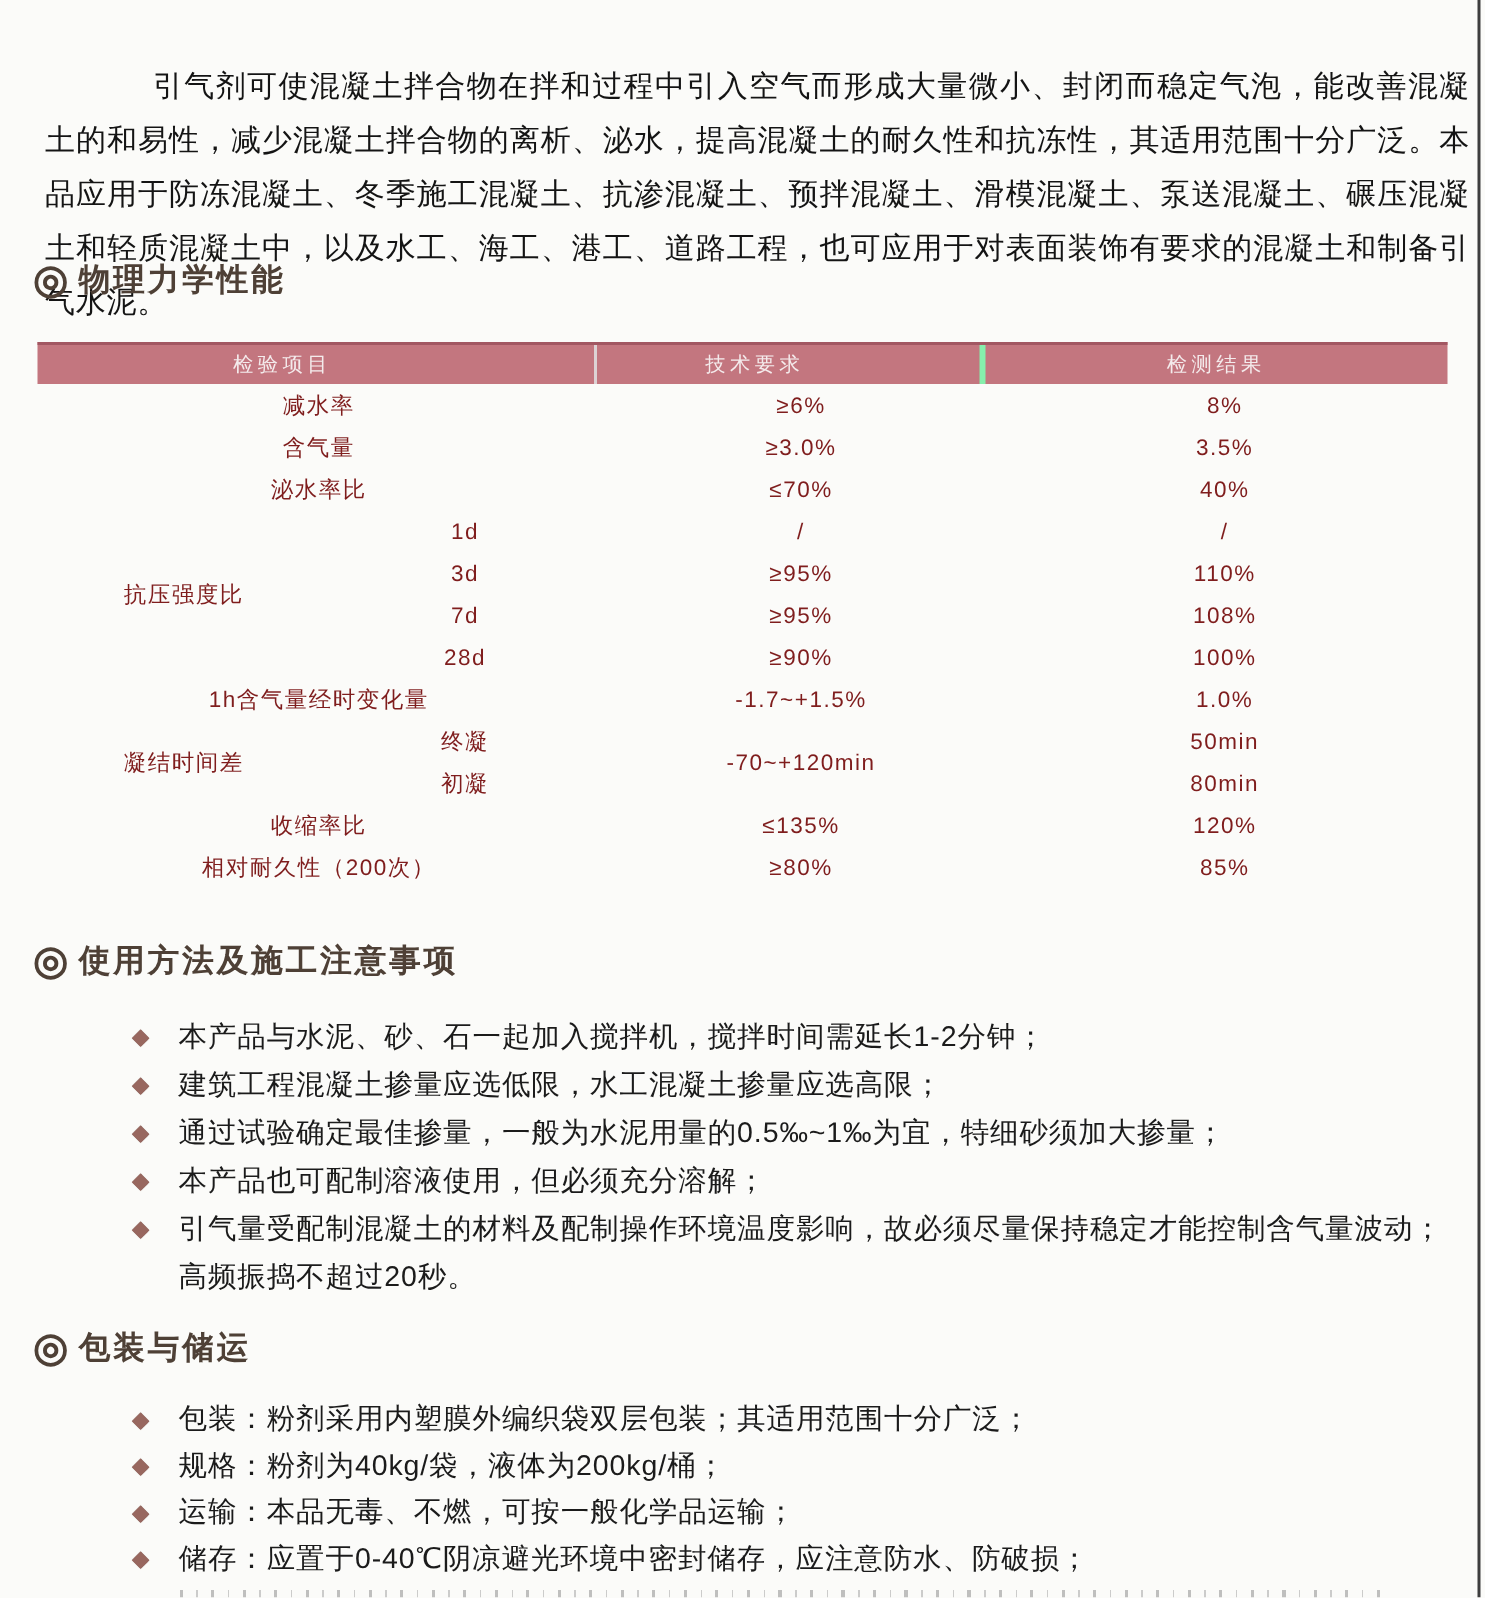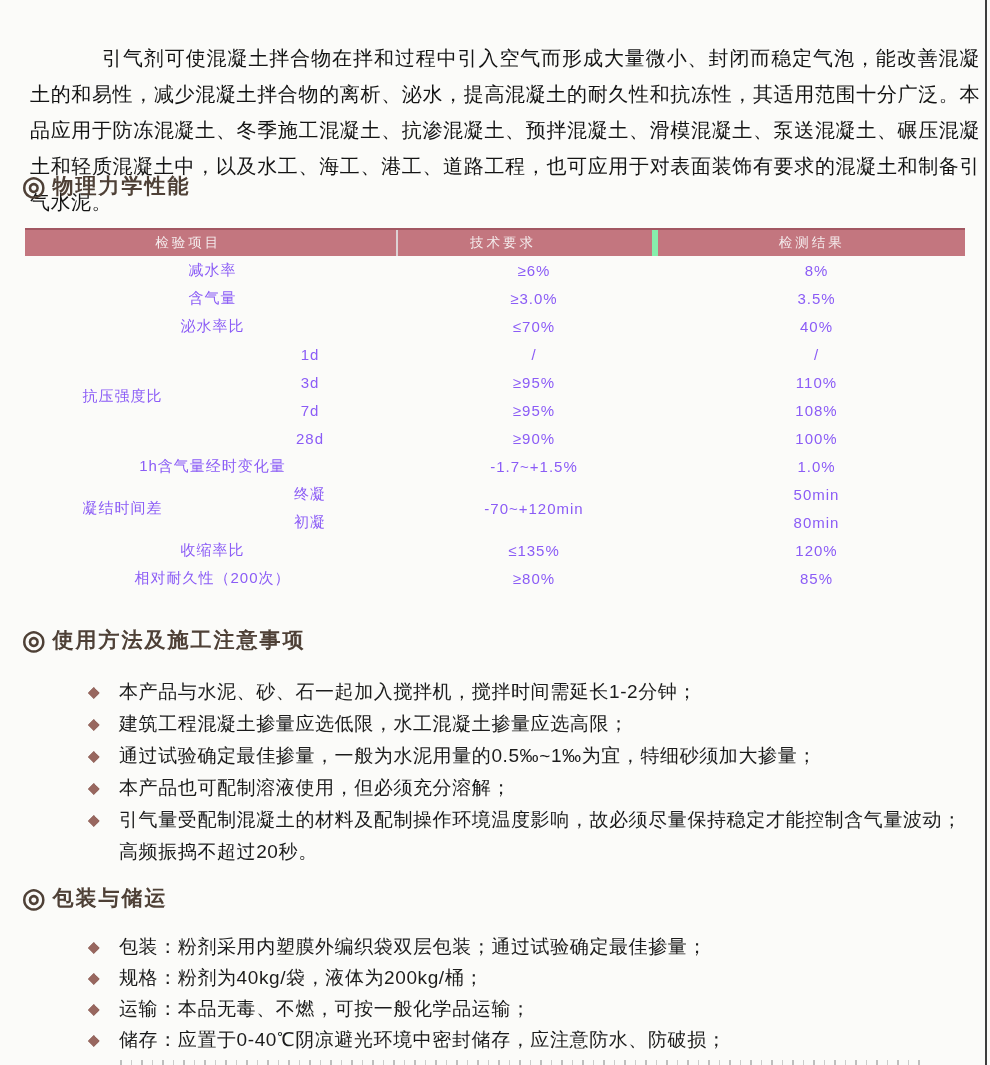--- a/index.html
+++ b/index.html
@@ -27,22 +27,22 @@
   #head-usage    { top:626px; }
   #head-packing  { top:884px; }
 
   
   .ptable { position:absolute; left:25px; top:228px; width:940px; }
   .thead { display:flex; height:26px; background:#c3767f; border-top:2px solid #a25762;gap:44px; }
   .th { display:flex; align-items:center; justify-content:center;
         color:#f4ebec; font-size:13.5px; letter-spacing:3px; box-sizing:border-box; }
   .th1 { width:375px; }
   .th2 { width:244px; border-left:2px solid #ddd2d4; }
-  .th3 { width:358px; border-left:6px solid #86efac; }
-  .tbody { font-size:15px; color:#8b5cf6; letter-spacing:1px; }
+  .th3 { width:358px; border-left:4px solid #86efac; }
+  .tbody { font-size:15px; color:#7f1d1d; letter-spacing:1px; }
   .trow { display:flex; }
   .h28 { height:28px; }
   .c { display:flex; align-items:center; justify-content:center; box-sizing:border-box; }
   .c1 { width:375px; }
   .c2 { width:268px; }
   .c3 { width:297px; }
   .grpc1 { width:375px; display:flex; }
   .glabel { width:52%; display:flex; align-items:center; justify-content:center; }
   .gsubs  { width:48%; display:flex; flex-direction:column; }
   .gsub   { height:28px; display:flex; align-items:center; justify-content:center; }
@@ -192,21 +192,21 @@
 </div>
 
 <div class="sec-head" id="head-packing">
   <span class="marker">◎</span>
   <span class="title">包装与储运</span>
 </div>
 
 <div class="bullets lh31" id="packing-bullets">
   <div class="brow">
     <span class="diamond">◆</span>
-    <span class="btext">包装：粉剂采用内塑膜外编织袋双层包装；通过试验确定最佳掺量；</span>
+    <span class="btext">包装：粉剂采用内塑膜外编织袋双层包装；其适用范围十分广泛；</span>
   </div>
   <div class="brow">
     <span class="diamond">◆</span>
     <span class="btext">规格：粉剂为40kg/袋，液体为200kg/桶；</span>
   </div>
   <div class="brow">
     <span class="diamond">◆</span>
     <span class="btext">运输：本品无毒、不燃，可按一般化学品运输；</span>
   </div>
   <div class="brow">

